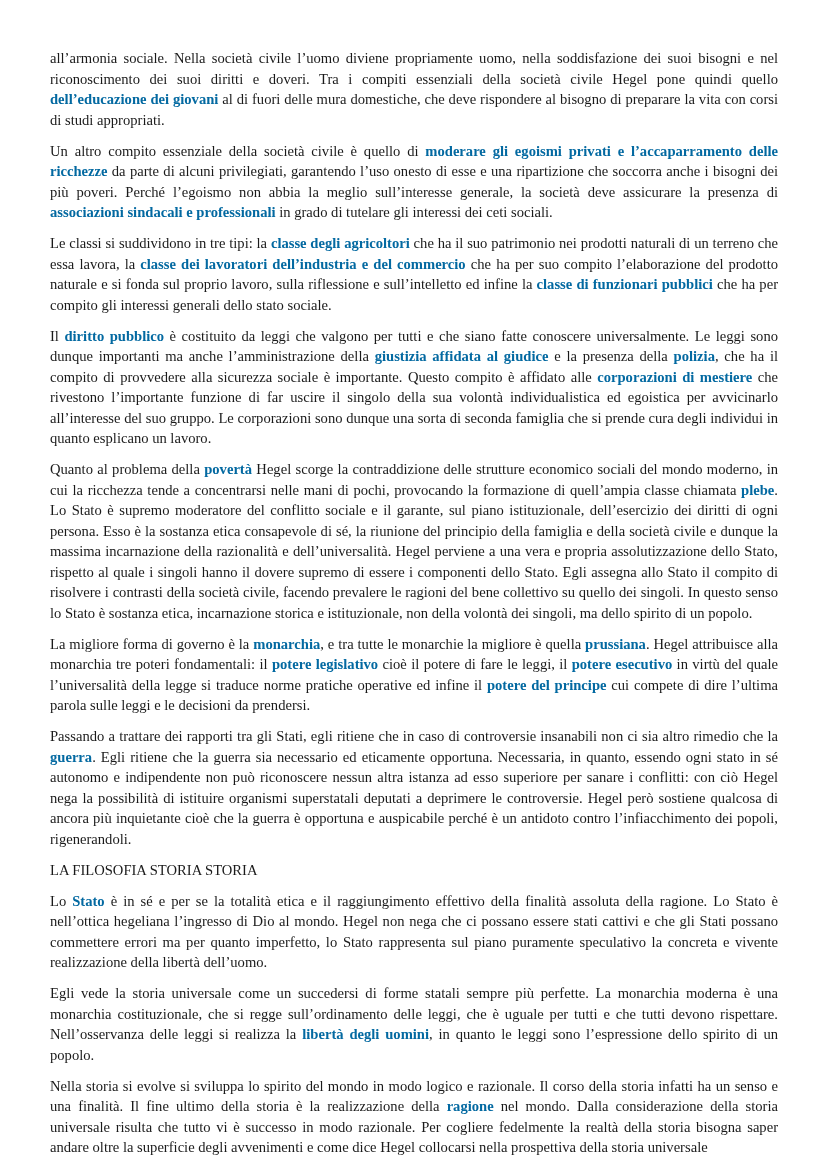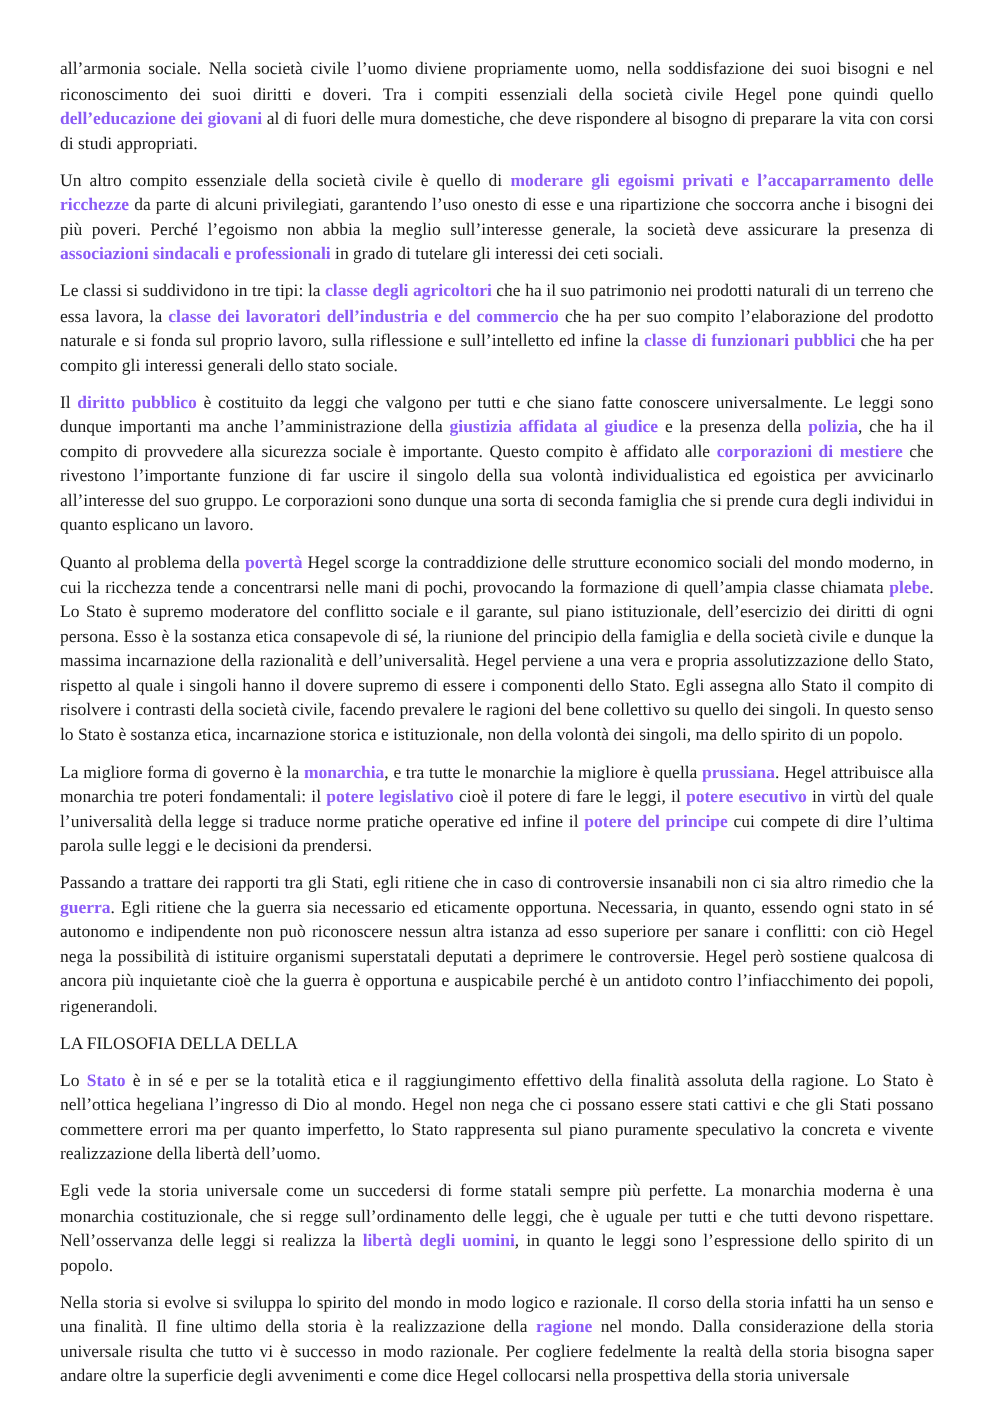--- a/index.html
+++ b/index.html
@@ -8,33 +8,33 @@
     position: absolute;
     left: 50px;
     top: 48px;
     width: 728px;
     font-family: "Liberation Serif", "DejaVu Serif", serif;
     font-size: 14.6px;
     line-height: 20.5px;
     color: #1a1a1a;
   }
   .para { margin: 0 0 10.5px 0; text-align: justify; }
-  .para b { font-weight: bold; color: #8b5cf6; }
+  .para b { font-weight: bold; color: #0369a1; }
   .heading { margin: 0 0 10.5px 0; font-weight: normal; font-size: 14.6px; letter-spacing: 0; }
 </style>
 </head>
 <body>
 
 <div class="page">
   <div id="doc-body">
       <p class="para"><span>all’armonia sociale. Nella società civile l’uomo diviene propriamente uomo, nella soddisfazione dei suoi bisogni e nel riconoscimento dei suoi diritti e doveri. Tra i compiti essenziali della società civile Hegel pone quindi quello </span><b>dell’educazione dei giovani</b><span> al di fuori delle mura domestiche, che deve rispondere al bisogno di preparare la vita con corsi di studi appropriati.</span></p>
       <p class="para"><span>Un altro compito essenziale della società civile è quello di </span><b>moderare gli egoismi privati e l’accaparramento delle ricchezze</b><span> da parte di alcuni privilegiati, garantendo l’uso onesto di esse e una ripartizione che soccorra anche i bisogni dei più poveri. Perché l’egoismo non abbia la meglio sull’interesse generale, la società deve assicurare la presenza di </span><b>associazioni sindacali e professionali</b><span> in grado di tutelare gli interessi dei ceti sociali.</span></p>
       <p class="para"><span>Le classi si suddividono in tre tipi: la </span><b>classe degli agricoltori</b><span> che ha il suo patrimonio nei prodotti naturali di un terreno che essa lavora, la </span><b>classe dei lavoratori dell’industria e del commercio</b><span> che ha per suo compito l’elaborazione del prodotto naturale e si fonda sul proprio lavoro, sulla riflessione e sull’intelletto ed infine la </span><b>classe di funzionari pubblici</b><span> che ha per compito gli interessi generali dello stato sociale.</span></p>
       <p class="para"><span>Il </span><b>diritto pubblico</b><span> è costituito da leggi che valgono per tutti e che siano fatte conoscere universalmente. Le leggi sono dunque importanti ma anche l’amministrazione della </span><b>giustizia affidata al giudice</b><span> e la presenza della </span><b>polizia</b><span>, che ha il compito di provvedere alla sicurezza sociale è importante. Questo compito è affidato alle </span><b>corporazioni di mestiere</b><span> che rivestono l’importante funzione di far uscire il singolo della sua volontà individualistica ed egoistica per avvicinarlo all’interesse del suo gruppo. Le corporazioni sono dunque una sorta di seconda famiglia che si prende cura degli individui in quanto esplicano un lavoro.</span></p>
       <p class="para"><span>Quanto al problema della </span><b>povertà</b><span> Hegel scorge la contraddizione delle strutture economico sociali del mondo moderno, in cui la ricchezza tende a concentrarsi nelle mani di pochi, provocando la formazione di quell’ampia classe chiamata </span><b>plebe</b><span>. Lo Stato è supremo moderatore del conflitto sociale e il garante, sul piano istituzionale, dell’esercizio dei diritti di ogni persona. Esso è la sostanza etica consapevole di sé, la riunione del principio della famiglia e della società civile e dunque la massima incarnazione della razionalità e dell’universalità. Hegel perviene a una vera e propria assolutizzazione dello Stato, rispetto al quale i singoli hanno il dovere supremo di essere i componenti dello Stato. Egli assegna allo Stato il compito di risolvere i contrasti della società civile, facendo prevalere le ragioni del bene collettivo su quello dei singoli. In questo senso lo Stato è sostanza etica, incarnazione storica e istituzionale, non della volontà dei singoli, ma dello spirito di un popolo.</span></p>
       <p class="para"><span>La migliore forma di governo è la </span><b>monarchia</b><span>, e tra tutte le monarchie la migliore è quella </span><b>prussiana</b><span>. Hegel attribuisce alla monarchia tre poteri fondamentali: il </span><b>potere legislativo</b><span> cioè il potere di fare le leggi, il </span><b>potere esecutivo</b><span> in virtù del quale l’universalità della legge si traduce norme pratiche operative ed infine il </span><b>potere del principe</b><span> cui compete di dire l’ultima parola sulle leggi e le decisioni da prendersi.</span></p>
       <p class="para"><span>Passando a trattare dei rapporti tra gli Stati, egli ritiene che in caso di controversie insanabili non ci sia altro rimedio che la </span><b>guerra</b><span>. Egli ritiene che la guerra sia necessario ed eticamente opportuna. Necessaria, in quanto, essendo ogni stato in sé autonomo e indipendente non può riconoscere nessun altra istanza ad esso superiore per sanare i conflitti: con ciò Hegel nega la possibilità di istituire organismi superstatali deputati a deprimere le controversie. Hegel però sostiene qualcosa di ancora più inquietante cioè che la guerra è opportuna e auspicabile perché è un antidoto contro l’infiacchimento dei popoli, rigenerandoli.</span></p>
-      <div class="heading">LA FILOSOFIA DELLA DELLA</div>
+      <div class="heading">LA FILOSOFIA STORIA STORIA</div>
       <p class="para"><span>Lo </span><b>Stato</b><span> è in sé e per se la totalità etica e il raggiungimento effettivo della finalità assoluta della ragione. Lo Stato è nell’ottica hegeliana l’ingresso di Dio al mondo. Hegel non nega che ci possano essere stati cattivi e che gli Stati possano commettere errori ma per quanto imperfetto, lo Stato rappresenta sul piano puramente speculativo la concreta e vivente realizzazione della libertà dell’uomo.</span></p>
       <p class="para"><span>Egli vede la storia universale come un succedersi di forme statali sempre più perfette. La monarchia moderna è una monarchia costituzionale, che si regge sull’ordinamento delle leggi, che è uguale per tutti e che tutti devono rispettare. Nell’osservanza delle leggi si realizza la </span><b>libertà degli uomini</b><span>, in quanto le leggi sono l’espressione dello spirito di un popolo.</span></p>
       <p class="para"><span>Nella storia si evolve si sviluppa lo spirito del mondo in modo logico e razionale. Il corso della storia infatti ha un senso e una finalità. Il fine ultimo della storia è la realizzazione della </span><b>ragione</b><span> nel mondo. Dalla considerazione della storia universale risulta che tutto vi è successo in modo razionale. Per cogliere fedelmente la realtà della storia bisogna saper andare oltre la superficie degli avvenimenti e come dice Hegel collocarsi nella prospettiva della storia universale</span></p>
     </div>
 </div>
 
 </body></html>

